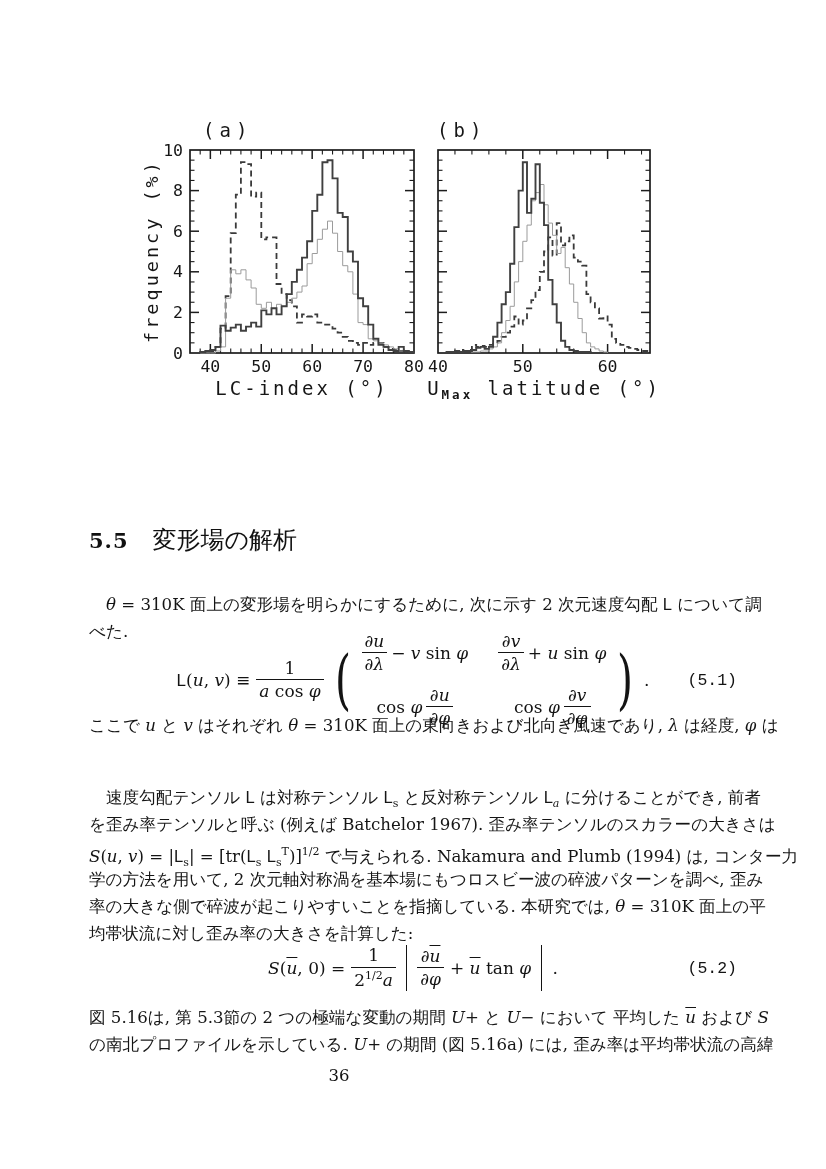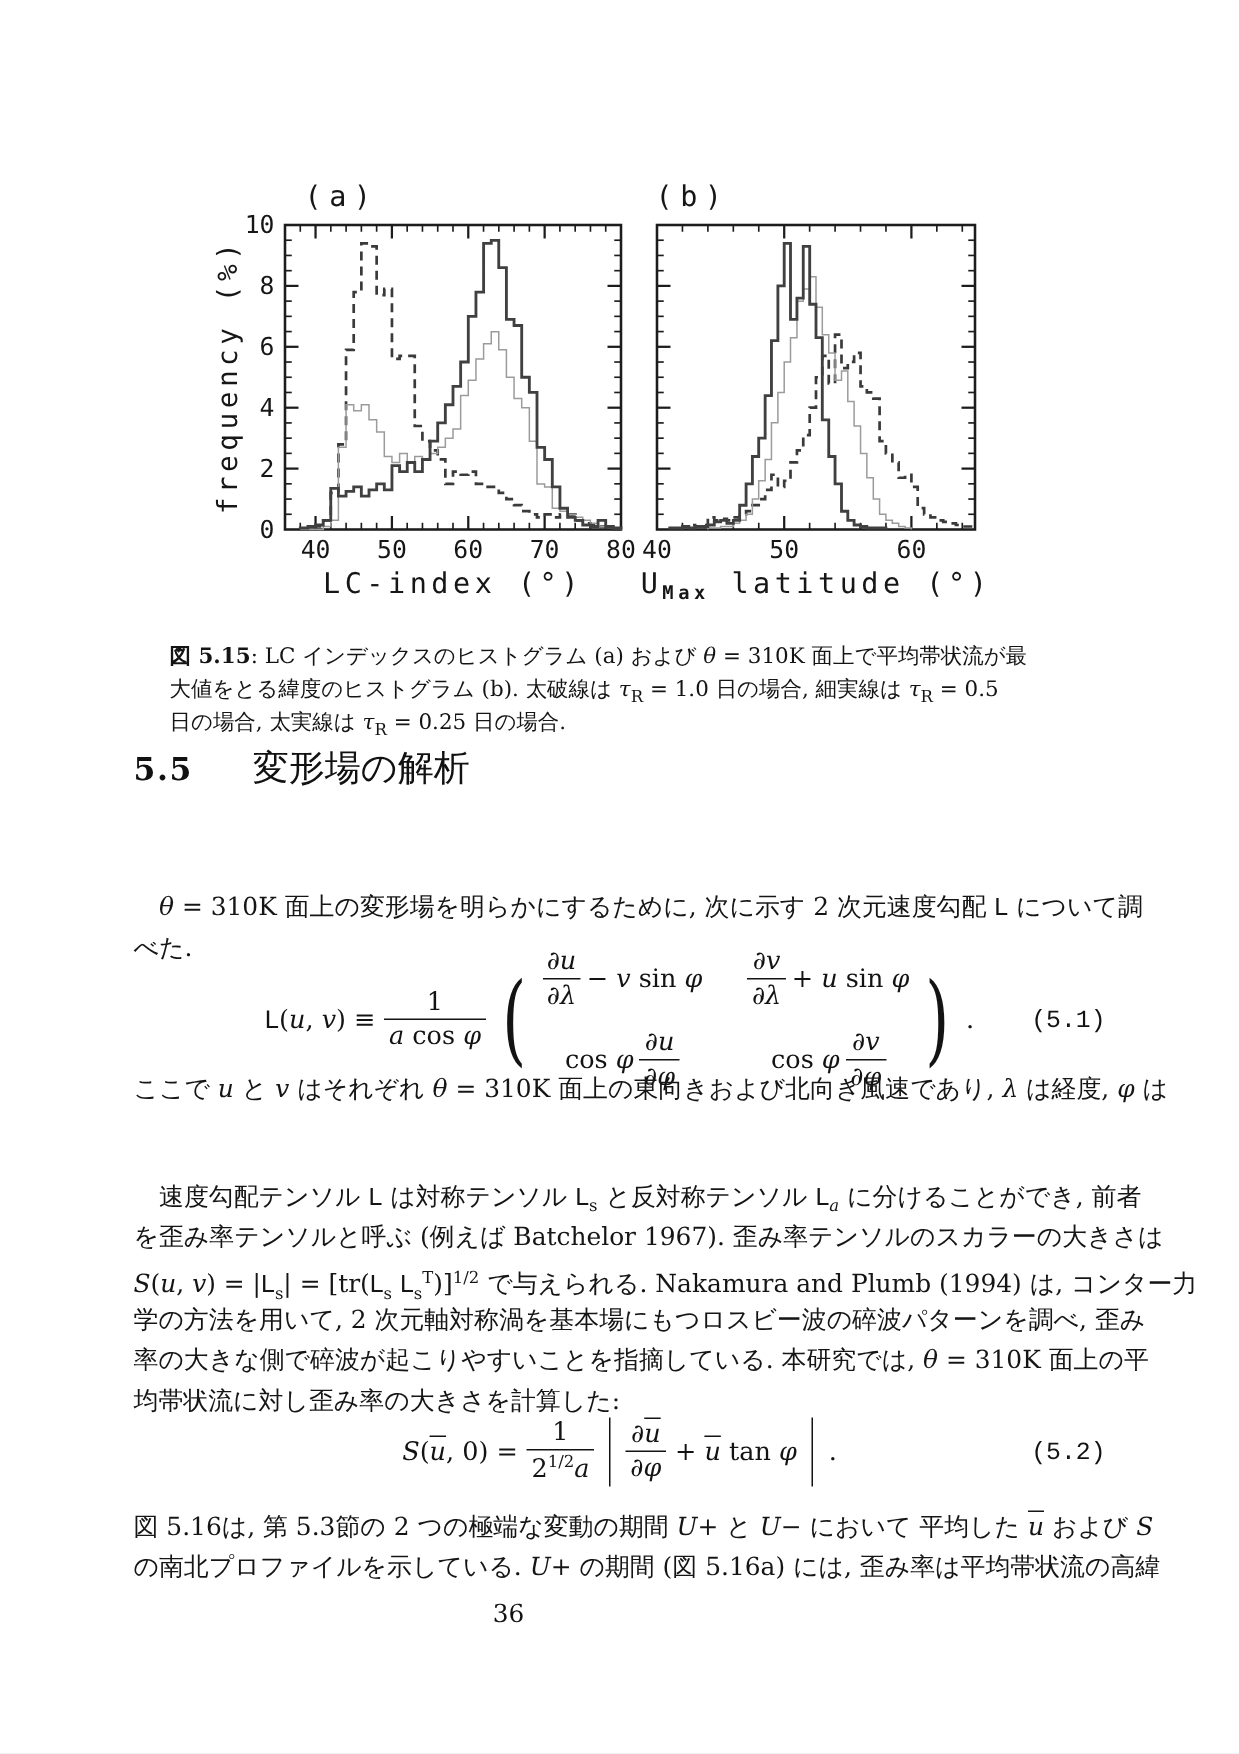--- a/index.html
+++ b/index.html
@@ -8,23 +8,23 @@
     background:#ffffff; overflow:hidden; color:#111;
     font-family:"DejaVu Serif","Liberation Serif",serif;
   }
   
   #figure-svg { position:absolute; left:0; top:0; }
   
   .caption { position:absolute; left:113px; top:427px; width:604px;
              font-size:14.3px; color:#141414; }
   .caption .cline { height:22px; line-height:22px; white-space:nowrap; }
   
-  .heading { position:absolute; left:89px; top:496px; display:flex; align-items:baseline; }
+  .heading { position:absolute; left:89px; top:524px; display:flex; align-items:baseline; }
   .heading .hnum { font-weight:bold; font-size:21px; letter-spacing:1px; }
-  .heading .htitle { margin-left:40px; font-size:24px; font-weight:500; }
+  .heading .htitle { margin-left:24px; font-size:24px; font-weight:500; }
   
   .para { position:absolute; left:89px; width:650px; font-size:16.6px; color:#151515; }
   .para .line { height:27.2px; line-height:27.2px; white-space:nowrap; }
   .indent { text-indent:17px; }
   sub { font-size:11px; }
   sup { font-size:11px; }
   .sf { font-family:"Liberation Sans","DejaVu Sans",sans-serif; }
   .ov { text-decoration:overline; }
   i { font-style:italic; }
   
@@ -218,25 +218,20 @@
       <path d="M455.0 353.0 V351.0 H459.2 V350.0 H463.4 V351.0 H467.7 V350.0 H471.9 V344.9 H476.2 V346.9 H480.4 V345.9 H484.6 V346.9 H488.9 V344.9 H493.1 V342.9 H497.4 V340.8 H501.6 V336.8 H505.8 V332.7 H510.1 V326.6 H514.3 V316.5 H518.6 V324.6 H522.8 V320.5 H527.0 V308.3 H531.3 V300.2 H535.5 V290.1 H539.8 V271.8 H544.0 V251.5 H548.2 V237.3 H552.5 V255.6 H556.7 V223.1 H561.0 V245.4 H565.2 V241.3 H569.4 V235.3 H573.7 V257.6 H577.9 V261.6 H582.2 V265.7 H586.4 V294.1 H590.6 V302.3 H594.9 V308.3 H599.1 V318.5 H603.4 V316.5 H607.6 V324.6 H611.8 V338.8 H616.1 V342.9 H620.3 V344.9 H624.6 V346.9 H628.8 V347.9 H633.0 V348.9 H637.3 V350.0 H641.5 V351.0 H645.8 V351.0 H650.0 V353.0" fill="none" stroke="#3a3a3a" stroke-width="1.8" stroke-dasharray="6,4"></path>
       <path d="M471.9 353.0 V352.0 H476.2 V352.0 H480.4 V351.0 H484.6 V351.0 H488.9 V348.9 H493.1 V346.9 H497.4 V342.9 H501.6 V332.7 H505.8 V320.5 H510.1 V306.3 H514.3 V281.9 H518.6 V261.6 H522.8 V241.3 H527.0 V225.1 H531.3 V200.8 H535.5 V192.6 H539.8 V184.5 H544.0 V204.8 H548.2 V223.1 H552.5 V235.3 H556.7 V253.5 H561.0 V247.4 H565.2 V267.7 H569.4 V284.0 H573.7 V302.3 H577.9 V318.5 H582.2 V332.7 H586.4 V342.9 H590.6 V346.9 H594.9 V348.9 H599.1 V351.0 H603.4 V352.0 H607.6 V353.0" fill="none" stroke="#9b9b9b" stroke-width="1"></path>
       <path d="M446.5 353.0 V352.0 H450.7 V352.0 H455.0 V351.0 H459.2 V352.0 H463.4 V351.0 H467.7 V351.0 H471.9 V350.0 H476.2 V347.9 H480.4 V346.9 H484.6 V348.9 H488.9 V346.9 H493.1 V336.8 H497.4 V322.6 H501.6 V304.3 H505.8 V292.1 H510.1 V263.7 H514.3 V227.1 H518.6 V190.6 H522.8 V162.2 H527.0 V212.9 H531.3 V198.7 H535.5 V164.2 H539.8 V202.8 H544.0 V225.1 H548.2 V279.9 H552.5 V304.3 H556.7 V322.6 H561.0 V340.8 H565.2 V346.9 H569.4 V350.0 H573.7 V351.0 H577.9 V352.0 H582.2 V352.0 H586.4 V352.0 H590.6 V353.0" fill="none" stroke="#404040" stroke-width="1.9"></path>
       <text x="438" y="372" text-anchor="middle" font-size="16.5" font-family="&quot;DejaVu Sans Mono&quot;,&quot;Liberation Mono&quot;,monospace" fill="#161616">40</text>
       <text x="522.8" y="372" text-anchor="middle" font-size="16.5" font-family="&quot;DejaVu Sans Mono&quot;,&quot;Liberation Mono&quot;,monospace" fill="#161616">50</text>
       <text x="607.6" y="372" text-anchor="middle" font-size="16.5" font-family="&quot;DejaVu Sans Mono&quot;,&quot;Liberation Mono&quot;,monospace" fill="#161616">60</text>
       <text x="544" y="395" text-anchor="middle" font-size="19" font-family="&quot;DejaVu Sans Mono&quot;,&quot;Liberation Mono&quot;,monospace" fill="#161616" letter-spacing="3"><tspan>U</tspan><tspan dy="4" font-size="12.5" font-weight="bold">Max</tspan><tspan dy="-4"> latitude (°)</tspan></text>
       <text x="437" y="137" font-size="19" font-family="&quot;DejaVu Sans Mono&quot;,&quot;Liberation Mono&quot;,monospace" fill="#161616" letter-spacing="5">(b)</text>
     </svg>
 
-  <div class="caption">
-    <div class="cline"><b>図 5.15</b>: LC インデックスのヒストグラム (a) および <i>θ</i> = 310K 面上で平均帯状流が最</div>
-    <div class="cline">大値をとる緯度のヒストグラム (b). 太破線は <i>τ</i><sub>R</sub> = 1.0 日の場合, 細実線は <i>τ</i><sub>R</sub> = 0.5</div>
-    <div class="cline">日の場合, 太実線は <i>τ</i><sub>R</sub> = 0.25 日の場合.</div>
-  </div>
 
   <div class="heading">
     <span class="hnum">5.5</span>
     <span class="htitle">変形場の解析</span>
   </div>
 
   <div class="para" style="top:591px">
     <div class="line indent"><i>θ</i> = 310K 面上の変形場を明らかにするために, 次に示す 2 次元速度勾配 <span class="sf">L</span> について調</div>
     <div class="line">べた.</div>
   </div>

